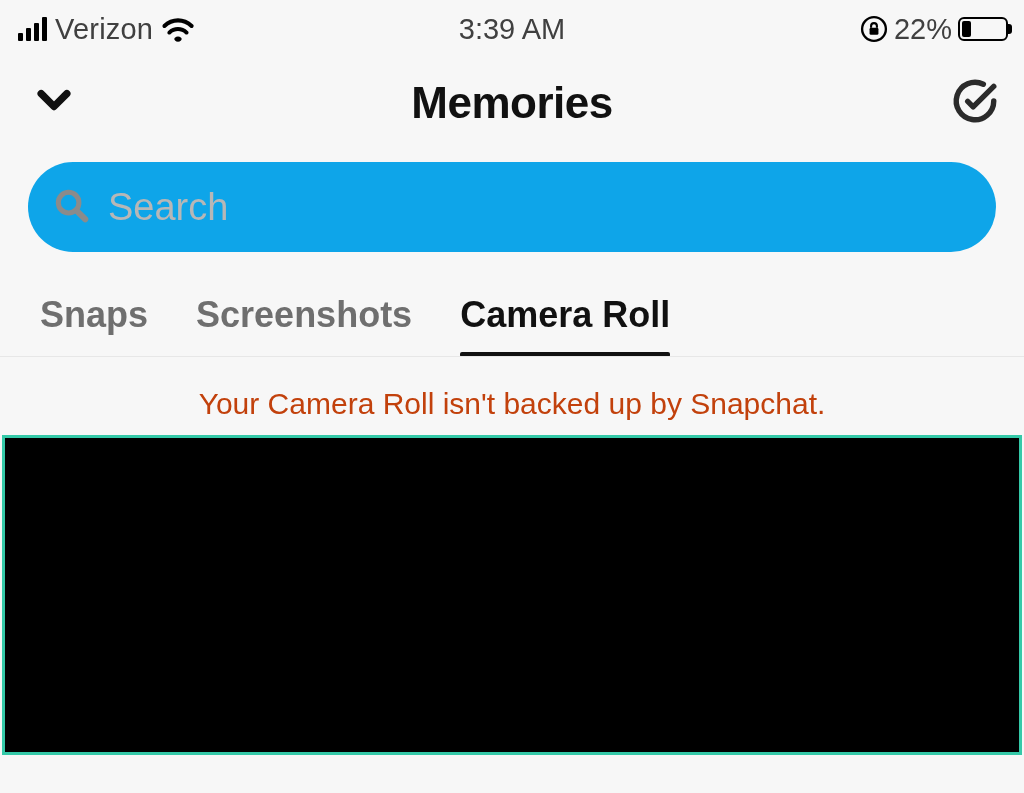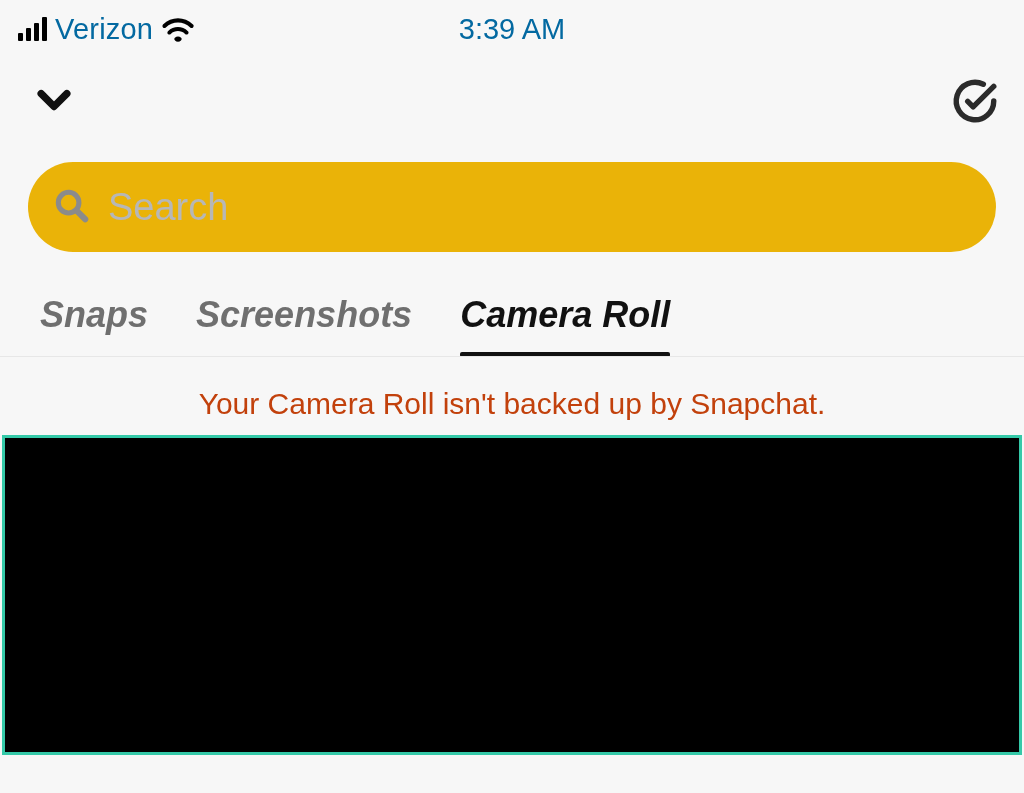--- a/index.html
+++ b/index.html
@@ -17,21 +17,21 @@
     }
     
     .status-bar {
       display: flex;
       align-items: center;
       justify-content: space-between;
       padding: 6px 16px 4px 18px;
       height: 56px;
       font-size: 28px;
       font-weight: 500;
-      color: #0369a1;
+      color: #404040;
     }
     .status-left {
       display: flex;
       align-items: center;
       gap: 8px;
     }
     .signal-bars {
       display: flex;
       align-items: flex-end;
       gap: 3px;
@@ -124,21 +124,21 @@
       transform: translateY(-50%);
     }
 
     
     .search-wrap {
       padding: 12px 28px 8px 28px;
     }
     .search-bar {
       display: flex;
       align-items: center;
-      background: #eab308;
+      background: #0ea5e9;
       border-radius: 50px;
       height: 90px;
       padding: 0 24px;
       gap: 18px;
     }
     .search-icon {
       color: #8b8b8b;
       flex-shrink:0;
     }
     .search-input {
@@ -164,21 +164,20 @@
       overflow: hidden;
       white-space: nowrap;
     }
     .tab {
       font-size: 36px;
       font-weight: 700;
       color: #6f6f6f;
       padding-bottom: 20px;
       position: relative;
       cursor: pointer;
-      font-style: italic;
     }
     .tab.active {
       color: #111;
     }
     .tab.active::after {
       content:"";
       position:absolute;
       left:0;
       right:0;
       bottom:-1px;
@@ -215,28 +214,42 @@
         <span></span>
     </div>
     <div class="carrier">Verizon</div>
     <div class="wifi-icon">
       <svg width="34" height="26" viewBox="0 0 24 18">
         <path d="M12 18c-.8 0-1.5-.3-2.1-.9l-.1-.1c-.5-.5-.5-1.3 0-1.8 1.2-1.2 3.2-1.2 4.4 0 .5.5.5 1.3 0 1.8l-.1.1c-.6.6-1.3.9-2.1.9zm6-5.1c-.4 0-.7-.1-1-.4-2.8-2.7-7.3-2.7-10.1 0-.6.5-1.4.5-2 0s-.5-1.4 0-2c3.9-3.8 10.2-3.8 14.1 0 .6.5.6 1.4 0 2-.3.3-.6.4-1 .4zM21.6 8.3c-.4 0-.7-.1-1-.4C15.9 3.3 8.1 3.3 3.4 7.9c-.6.5-1.4.5-2 0-.5-.6-.5-1.4 0-2C7.3-.1 16.7-.1 22.6 5.9c.6.5.6 1.4 0 2-.3.3-.6.4-1 .4z" fill="#000"></path>
       </svg>
     </div>
   </div>
   <div class="status-center">3:39 AM</div>
+  <div class="status-right">
+    <div class="lock-rotate">
+      <svg width="28" height="28" viewBox="0 0 24 24">
+        <circle cx="12" cy="12" r="10.2" fill="none" stroke="#000" stroke-width="2"></circle>
+        <path d="M9.5 11V9.5a2.5 2.5 0 0 1 5 0V11" fill="none" stroke="#000" stroke-width="1.8"></path>
+        <rect x="8.2" y="11" width="7.6" height="6" rx="1.2" fill="#000"></rect>
+      </svg>
+    </div>
+    <div class="battery-pct">22%</div>
+    <div class="battery-icon">
+      <div class="battery-fill" style="width:22%"></div>
+    </div>
+  </div>
 </div>
 
 <div class="header">
   <div class="chevron-down">
     <svg width="44" height="44" viewBox="0 0 24 24">
       <path d="M5 8l7 7 7-7" fill="none" stroke="#111" stroke-width="4" stroke-linecap="round" stroke-linejoin="round"></path>
     </svg>
   </div>
+  <div class="header-title">Memories</div>
   <div class="select-check">
     <svg width="50" height="50" viewBox="0 0 24 24">
       <path d="M21 12a9 9 0 1 1-5-8.06" fill="none" stroke="#2b2b2b" stroke-width="2.6" stroke-linecap="round"></path>
       <path d="M8.5 12.2l2.6 2.6L21 5" fill="none" stroke="#2b2b2b" stroke-width="2.6" stroke-linecap="round" stroke-linejoin="round"></path>
     </svg>
   </div>
 </div>
 
 <div class="search-wrap">
   <div class="search-bar">

